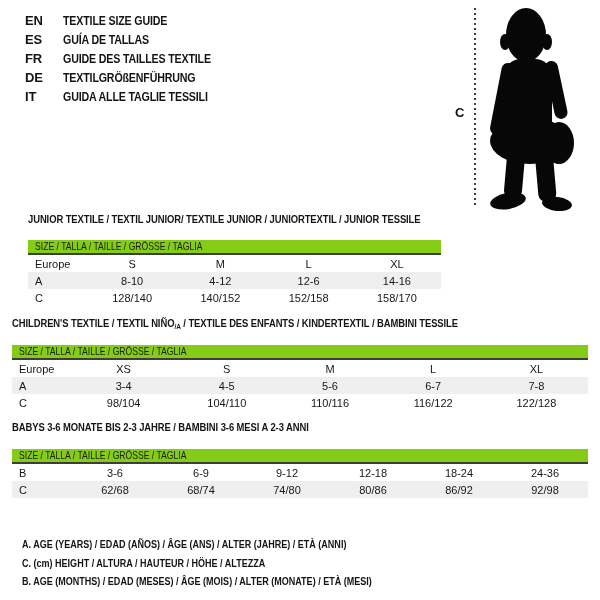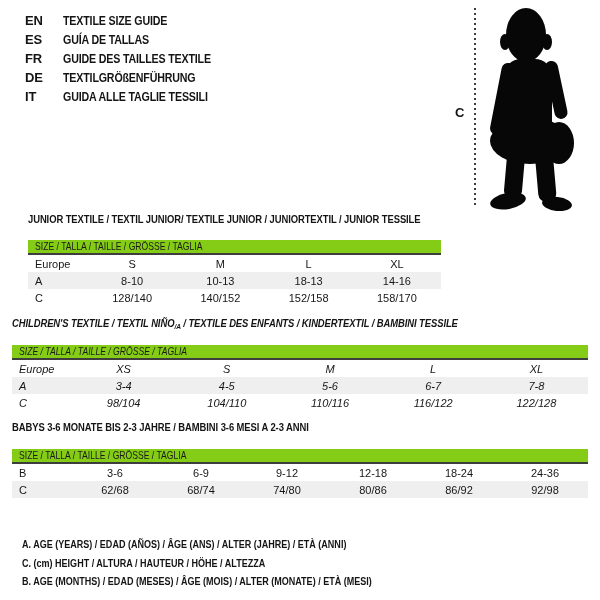--- a/index.html
+++ b/index.html
@@ -110,36 +110,36 @@
           <tr>
         <td class="lbl">Europe</td>
         <td>S</td>
         <td>M</td>
         <td>L</td>
         <td>XL</td>
       </tr>
       <tr>
         <td class="lbl">A</td>
         <td>8-10</td>
-        <td>10-13</td>
-        <td>18-13</td>
+        <td>4-12</td>
+        <td>12-6</td>
         <td>14-16</td>
       </tr>
       <tr>
         <td class="lbl">C</td>
         <td>128/140</td>
         <td>140/152</td>
         <td>152/158</td>
         <td>158/170</td>
       </tr>
     </tbody>
       </table>
   </div>
 
-  <div class="tbl w-wide" style="top:317px;font-style:italic;">
+  <div class="tbl w-wide" style="top:317px;">
     <div class="tbl-title">
       <span class="cond"><span>CHILDREN'S TEXTILE / TEXTIL NIÑO</span><span class="sub">/A</span><span> / TEXTILE DES ENFANTS / KINDERTEXTIL / BAMBINI TESSILE</span></span>
     </div>
     <div class="gap-t2"></div>
     <div class="bar">
       <span class="cond">SIZE / TALLA / TAILLE / GRÖSSE / TAGLIA</span>
     </div>
     <table>
       <colgroup>
           <col class="lblcol">

